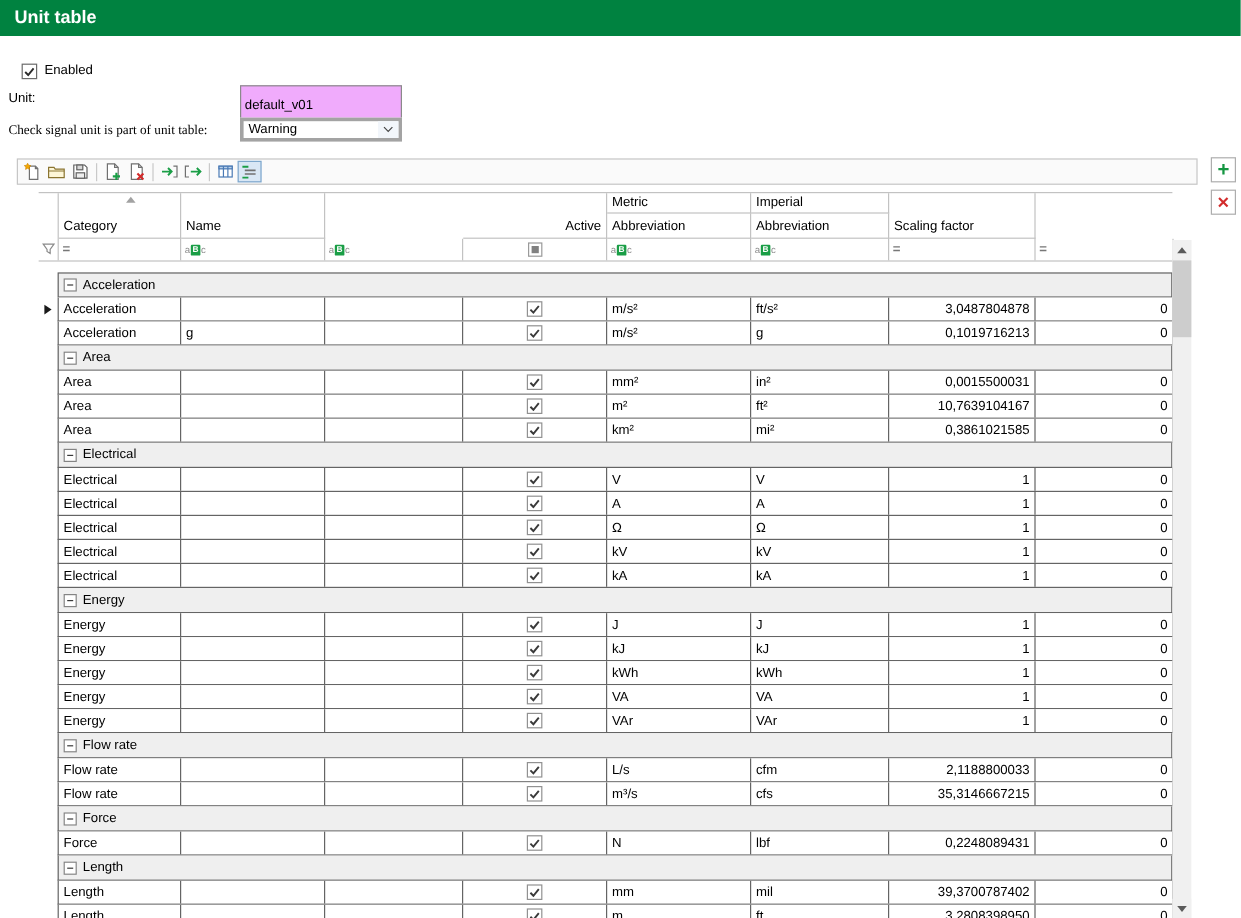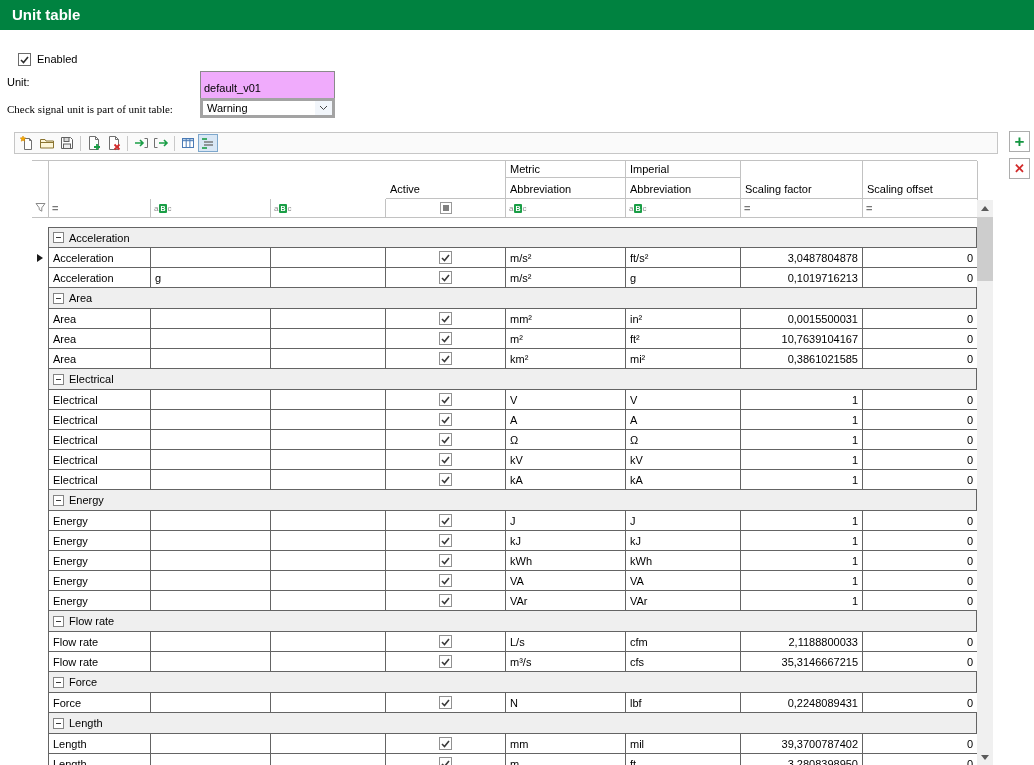--- a/index.html
+++ b/index.html
@@ -46,21 +46,21 @@
   .hgrid { position:absolute; left:16px; top:0; height:56px; display:grid;
            grid-template-columns:102px 120px 115px 120px 120px 115px 122px 115px;
            grid-template-rows:17px 21px 18px; border-left:1px solid #c2c2c2; }
   .hc { border-right:1px solid #c2c2c2; display:flex; align-items:flex-end; padding:0 4px 3px 4px; position:relative; overflow:hidden; white-space:nowrap; }
   .hc.main, .hc.sub, .hc.band { border-bottom:1px solid #c2c2c2; }
   .hc.band { align-items:center; padding:0 4px; }
   .fc { border-right:1px solid #c2c2c2; display:flex; align-items:center; padding-left:3px; }
   .fc.center { justify-content:center; padding:0; }
 
   .p-cat{grid-column:1;grid-row:1/3}.p-name{grid-column:2;grid-row:1/3}.p-desc{grid-column:3;grid-row:1/3}
-  .p-active{grid-column:4;grid-row:1/3;justify-content:flex-start}
+  .p-active{grid-column:4;grid-row:1/3;justify-content:flex-end}
   .p-metb{grid-column:5;grid-row:1}.p-impb{grid-column:6;grid-row:1}
   .p-meta{grid-column:5;grid-row:2}.p-impa{grid-column:6;grid-row:2}
   .p-sf{grid-column:7;grid-row:1/3}.p-so{grid-column:8;grid-row:1/3}
   .f1{grid-column:1;grid-row:3}.f2{grid-column:2;grid-row:3}.f3{grid-column:3;grid-row:3}.f4{grid-column:4;grid-row:3}
   .f5{grid-column:5;grid-row:3}.f6{grid-column:6;grid-row:3}.f7{grid-column:7;grid-row:3}.f8{grid-column:8;grid-row:3}
 
   .sortmark { position:absolute; top:3px; left:56px; width:0; height:0;
               border-left:4px solid transparent; border-right:4px solid transparent; border-bottom:5px solid #a2a2a2; }
 
   .f-eq  { color:#777; font-weight:bold; font-size:11px; }
@@ -195,40 +195,44 @@
 <button class="btn-plus">+</button>
 <button class="btn-x">✕</button>
 
 <div class="grid">
 
   <div class="ghead">
     <svg class="funnel" width="11" height="11" viewBox="0 0 11 11">
       <path d="M1 1.5h9L6.8 5.8v3.4L4.2 7.6V5.8z" fill="#fff" stroke="#8a8a8a"></path>
     </svg>
     <div class="hgrid">
+      <div class="hc main p-cat">
+        <span class="sortmark"></span>
+        <span>Category</span>
+      </div>
+      <div class="hc main p-name">
+          <span>Name</span>
+        </div>
       <div class="hc main p-active">
           <span>Active</span>
         </div>
       <div class="hc band p-metb">
           <span>Metric</span>
         </div>
       <div class="hc band p-impb">
           <span>Imperial</span>
         </div>
       <div class="hc sub p-meta">
           <span>Abbreviation</span>
         </div>
       <div class="hc sub p-impa">
           <span>Abbreviation</span>
         </div>
       <div class="hc main p-sf">
           <span>Scaling factor</span>
-        </div>
-      <div class="hc main p-so">
-          <span>Scaling offset</span>
         </div>
 
       <div class="fc f1">
           <span class="f-eq">=</span>
         </div>
       <div class="fc f2">
         <span class="f-abc">
             <span>a</span>
             <span class="b">B</span>
             <span>c</span>

